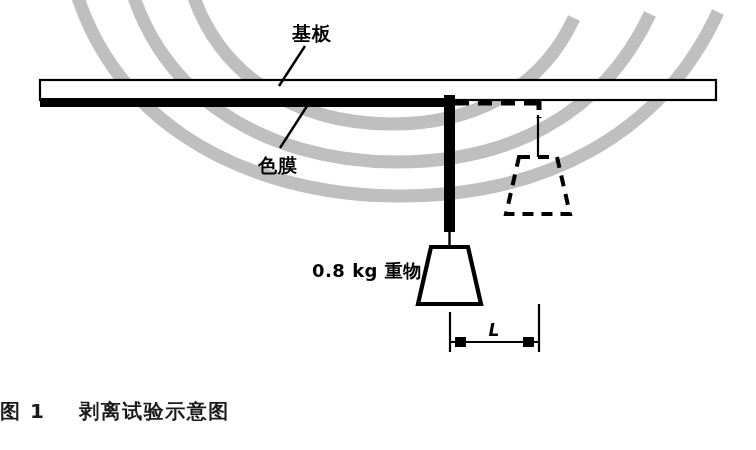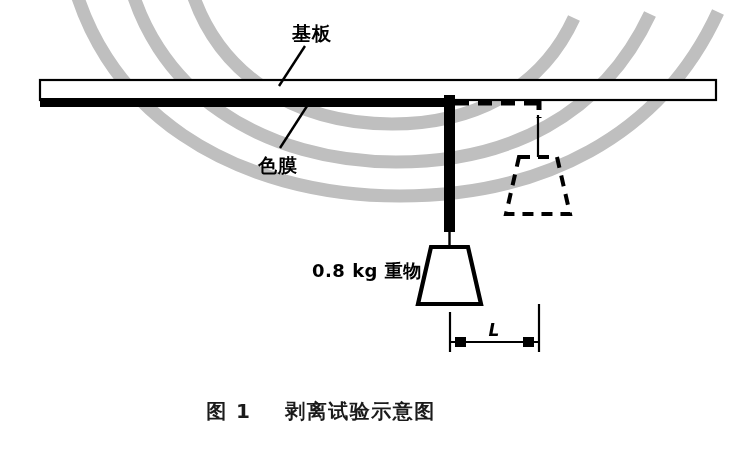--- a/index.html
+++ b/index.html
@@ -22,24 +22,23 @@
     height: 450px;
   }
   #figure-svg {
     position: absolute;
     left: 0;
     top: 0;
     display: block;
   }
   .cap-wrap {
     position: absolute;
-    left: 15px;
+    left: 0;
     top: 398px;
     width: 612px;
-    text-align: center;
   }
   .cap-text {
     display: inline-block;
     font-family: "DejaVu Sans", "Liberation Sans", sans-serif;
     font-size: 20px;
     font-weight: bold;
     color: #1b1b1b;
     letter-spacing: 1.5px;
     white-space: pre;
   }

